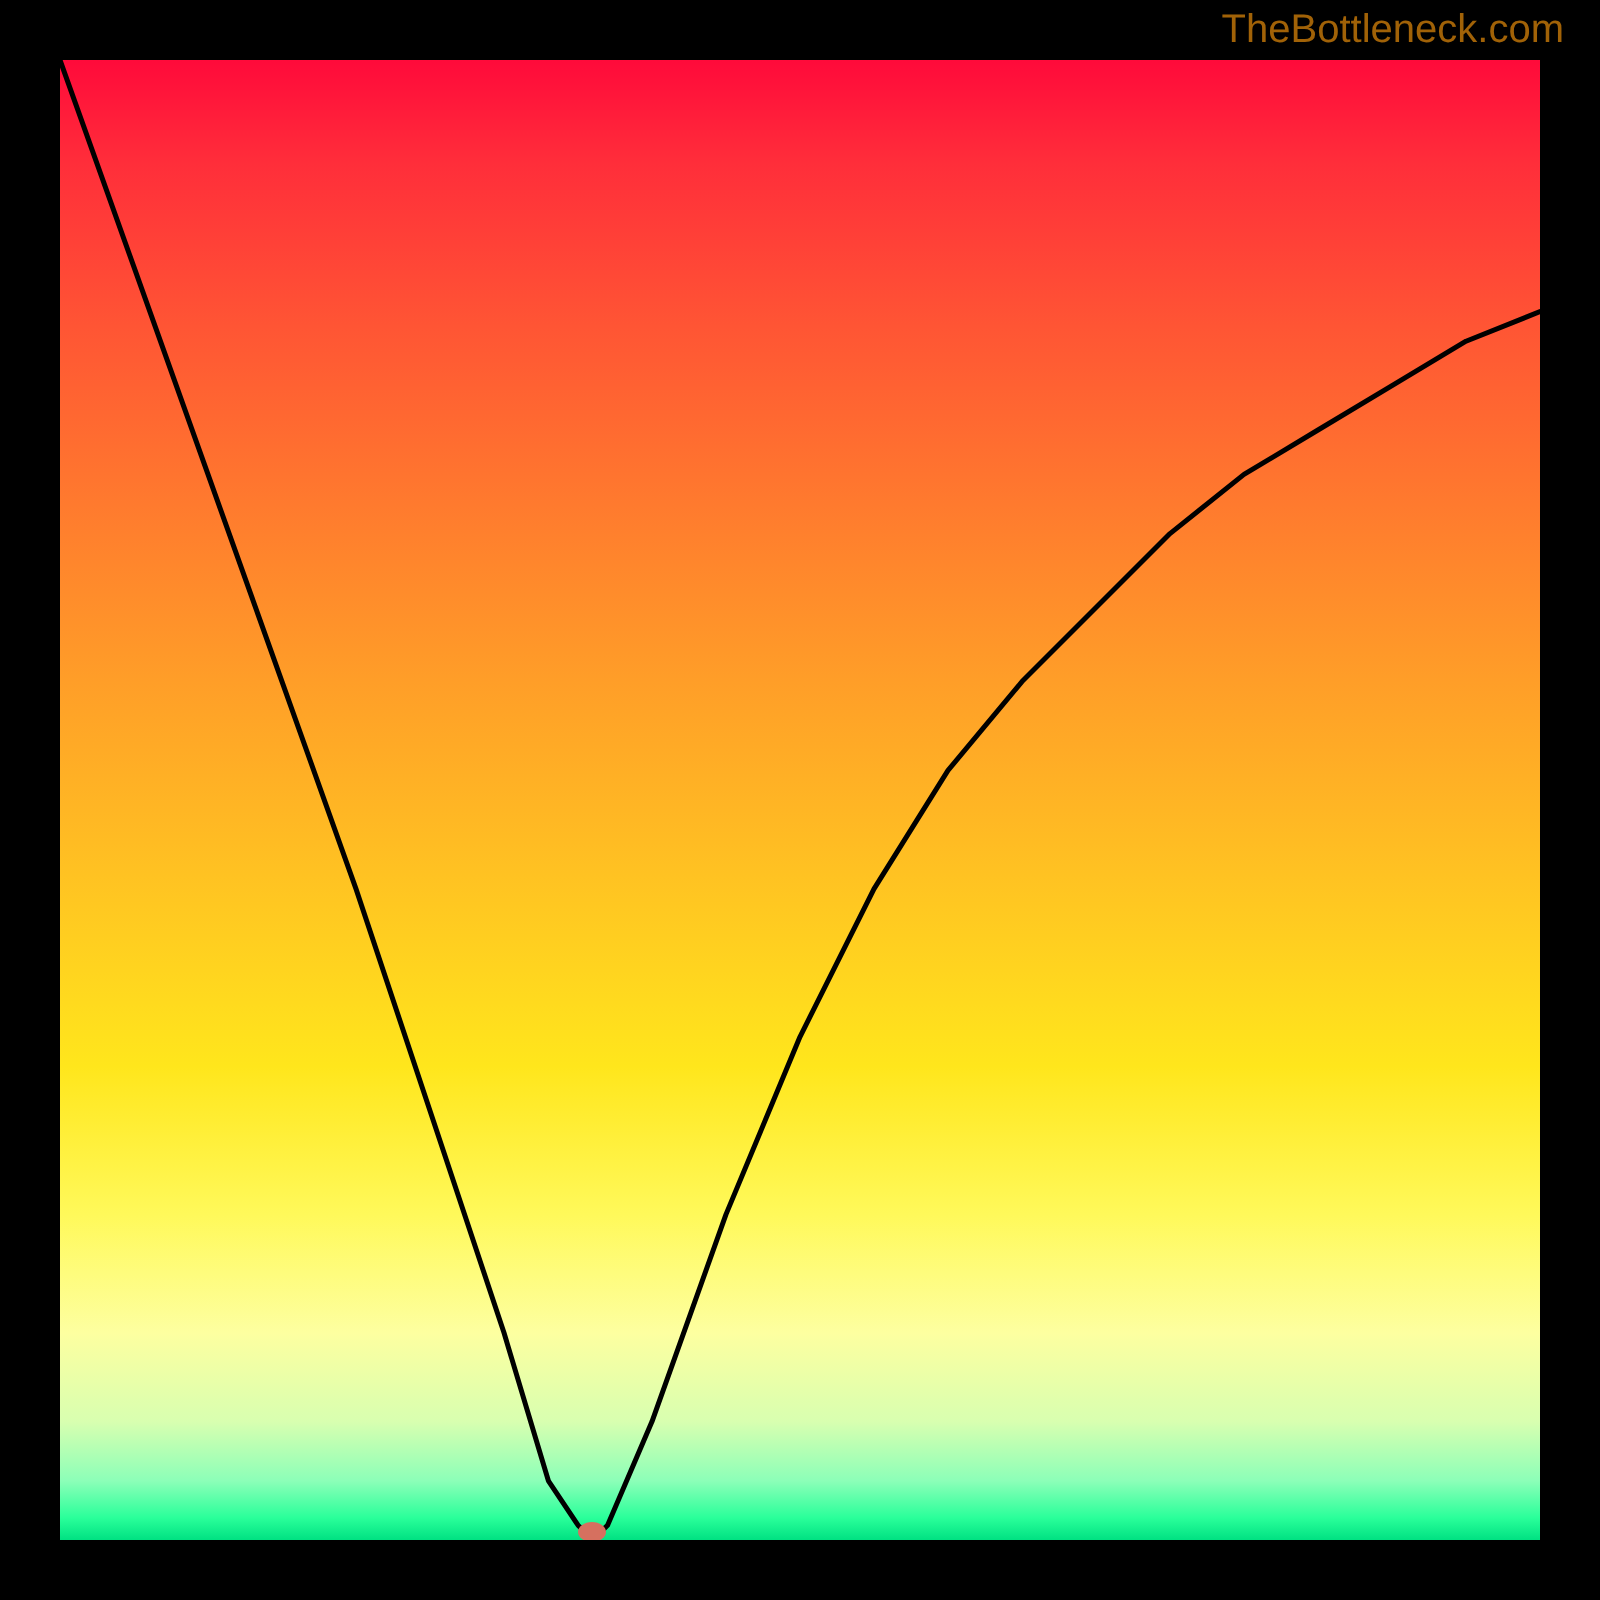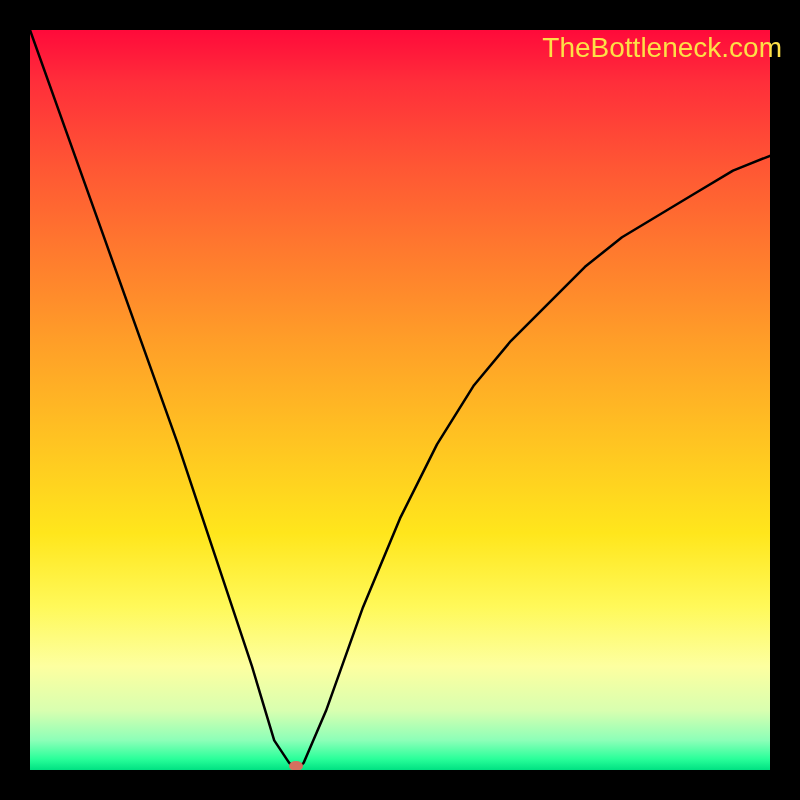--- a/index.html
+++ b/index.html
@@ -7,25 +7,24 @@
     width: 800px;
     height: 800px;
     background: #000;
     position: relative;
     font-family: Arial, sans-serif;
   }
   .watermark {
     position: absolute;
     top: 4px;
     right: 18px;
-    color: #fde047;
-    font-size: 28px;
+    color: #a16207;
+    font-size: 20px;
     font-weight: normal;
     z-index: 10;
-    margin-top: 28px;
   }
   .chart-area {
     position: absolute;
     left: 30px;
     top: 30px;
     width: 740px;
     height: 740px;
     overflow: hidden;
   }
   .gradient-bg {

